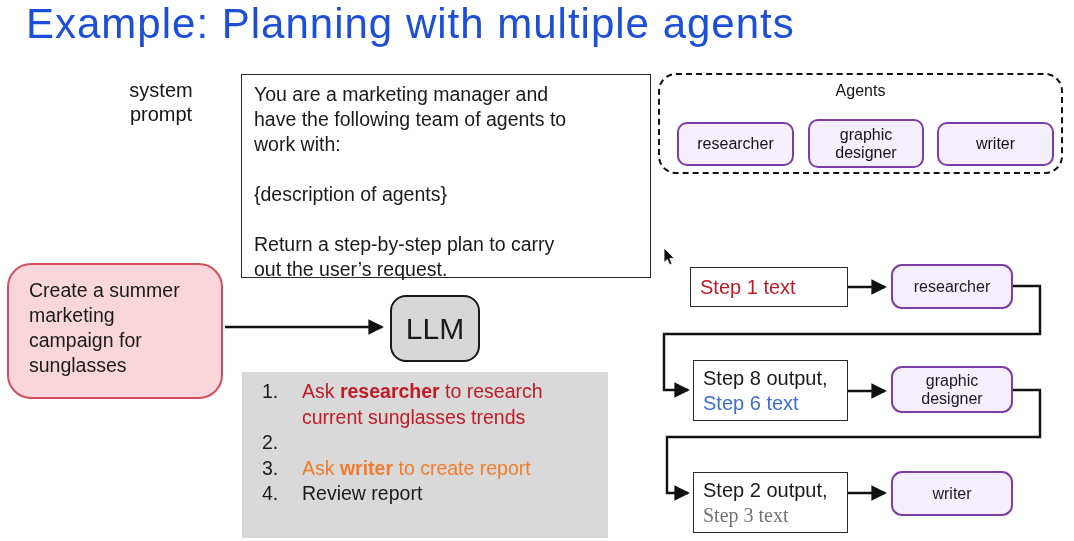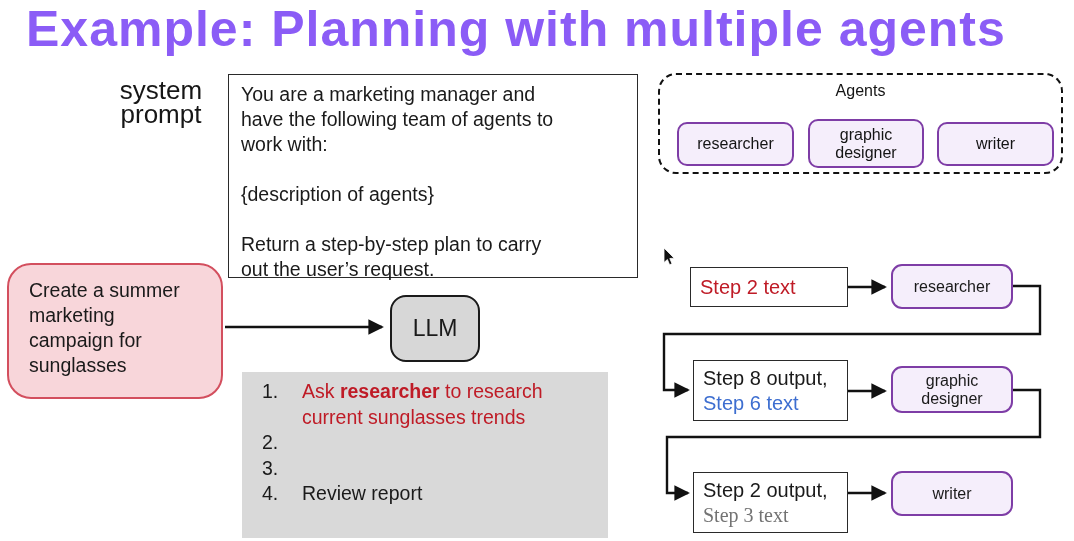--- a/index.html
+++ b/index.html
@@ -1,30 +1,30 @@
 <!DOCTYPE html>
 <html><head>
 <meta charset="utf-8">
 <style>
   html,body{margin:0;padding:0;background:#ffffff;}
   *{box-sizing:border-box;}
   body{font-family:"Liberation Sans", sans-serif;color:#1a1a1a;}
   #stage{position:relative;width:1074px;height:541px;background:#ffffff;overflow:hidden;}
 
-  .title{position:absolute;left:26px;top:0px;font-size:50px;font-weight:700;letter-spacing:1px;color:#8b5cf6;white-space:nowrap;}
+  .title{position:absolute;left:26px;top:0px;font-size:42px;font-weight:400;letter-spacing:1px;color:#1d4ed8;white-space:nowrap;}
 
-  .sp-label{position:absolute;left:112px;top:78px;width:98px;text-align:center;font-size:26px;line-height:24px;color:#161616;}
+  .sp-label{position:absolute;left:112px;top:78px;width:98px;text-align:center;font-size:20px;line-height:24px;color:#161616;}
 
-  .sp-box{position:absolute;left:228px;top:74px;width:410px;height:204px;border:1.6px solid #2a2a2a;background:#fff;padding:7px 12px;}
+  .sp-box{position:absolute;left:241px;top:74px;width:410px;height:204px;border:1.6px solid #2a2a2a;background:#fff;padding:7px 12px;}
   .sp-box p{margin:0 0 25px 0;font-size:19.5px;line-height:25px;white-space:pre-line;}
   .sp-box p:last-child{margin-bottom:0;}
 
   .user-box{position:absolute;left:7px;top:263px;width:216px;height:136px;background:#f8d6da;border:2.6px solid #d34f5e;border-radius:24px;padding:13px 0 0 20px;font-size:19.5px;line-height:25px;white-space:pre-line;}
 
-  .llm-box{position:absolute;left:390px;top:295px;width:90px;height:67px;background:#d7d7d7;border:2px solid #1a1a1a;border-radius:16px;display:flex;align-items:center;justify-content:center;font-size:23px;}
+  .llm-box{position:absolute;left:390px;top:295px;width:90px;height:67px;background:#d7d7d7;border:2px solid #1a1a1a;border-radius:16px;display:flex;align-items:center;justify-content:center;font-size:30px;}
 
   .plan-box{position:absolute;left:242px;top:372px;width:366px;height:166px;background:#d9d9d9;padding:7px 8px 0 20px;}
   .plan-row{display:flex;font-size:19.5px;line-height:25.5px;}
   .plan-num{width:40px;flex:none;color:#1a1a1a;}
   .plan-text{flex:1;white-space:pre-line;}
   .plan-text b{font-weight:700;}
 
   .agents-panel{position:absolute;left:658px;top:73px;width:405px;height:101px;border:2.5px dashed #111;border-radius:18px;background:#fff;}
   .agents-title{position:absolute;top:7px;left:0;width:100%;text-align:center;font-size:16px;color:#141414;}
   .pill{position:absolute;background:#f5eefb;border:2px solid #7e3da6;border-radius:10px;display:flex;align-items:center;justify-content:center;text-align:center;font-size:16px;line-height:18px;color:#141414;}
@@ -77,36 +77,37 @@
     <div class="plan-row">
       <div class="plan-num">1.</div>
       <div class="plan-text" style="color: rgb(191, 27, 38);"><span>Ask </span><b>researcher</b><span> to research
 current sunglasses trends</span></div>
     </div>
     <div class="plan-row">
       <div class="plan-num">2.</div>
     </div>
     <div class="plan-row">
       <div class="plan-num">3.</div>
+      <div class="plan-text" style="color: rgb(240, 125, 45);"><span>Ask </span><b>writer</b><span> to create report</span></div>
     </div>
     <div class="plan-row">
       <div class="plan-num">4.</div>
       <div class="plan-text" style="color: rgb(26, 26, 26);"><span>Review report</span><b></b><span></span></div>
     </div>
   </div>
 
   <div class="agents-panel">
     <div class="agents-title">Agents</div>
     <div class="pill p1">researcher</div>
     <div class="pill p2">graphic designer</div>
     <div class="pill p3">writer</div>
   </div>
 
   <div class="step-box s1">
-    <div style="color: rgb(191, 27, 38);">Step 2 text</div>
+    <div style="color: rgb(191, 27, 38);">Step 1 text</div>
   </div>
   <div class="flow-pill f1">researcher</div>
 
   <div class="step-box s2">
     <div style="color: rgb(26, 26, 26);">Step 8 output,</div>
     <div style="color: rgb(61, 110, 208);">Step 6 text</div>
   </div>
   <div class="flow-pill f2">graphic designer</div>
 
   <div class="step-box s3">

